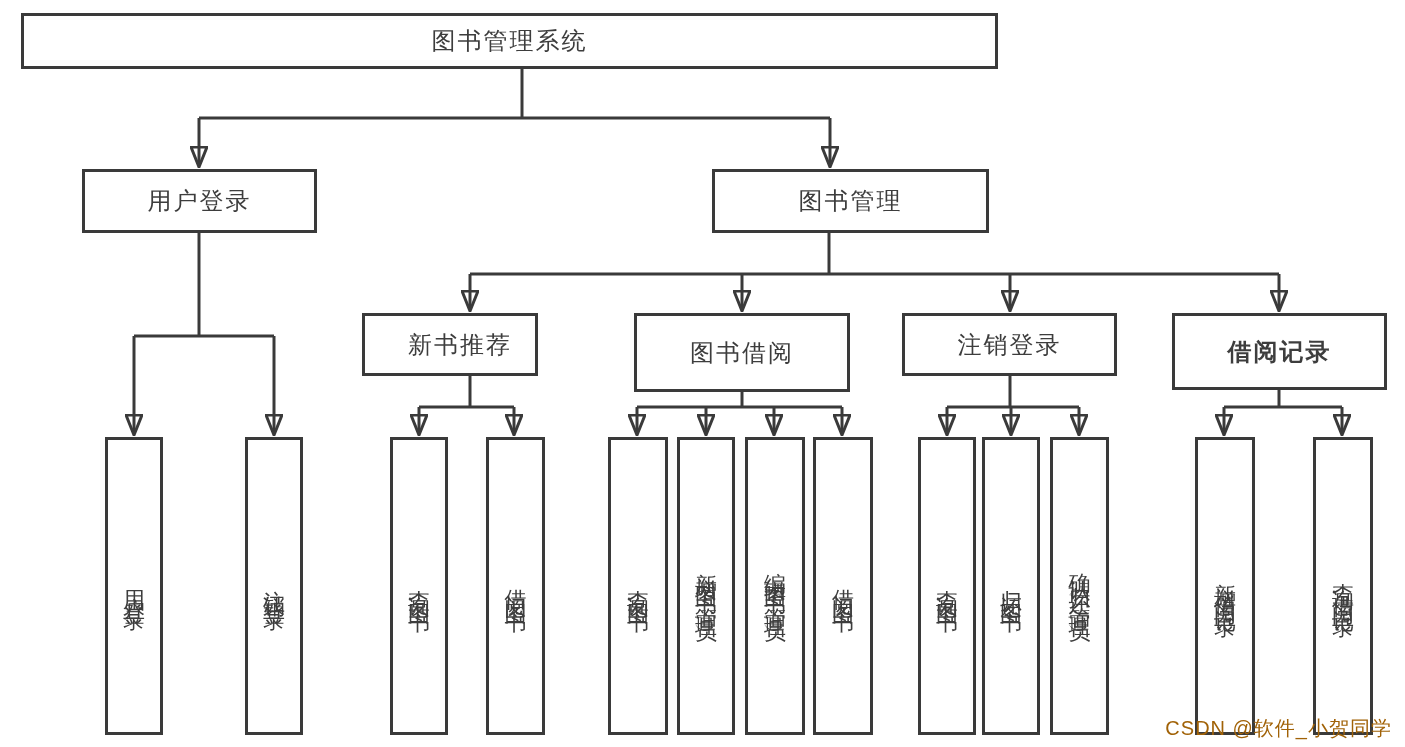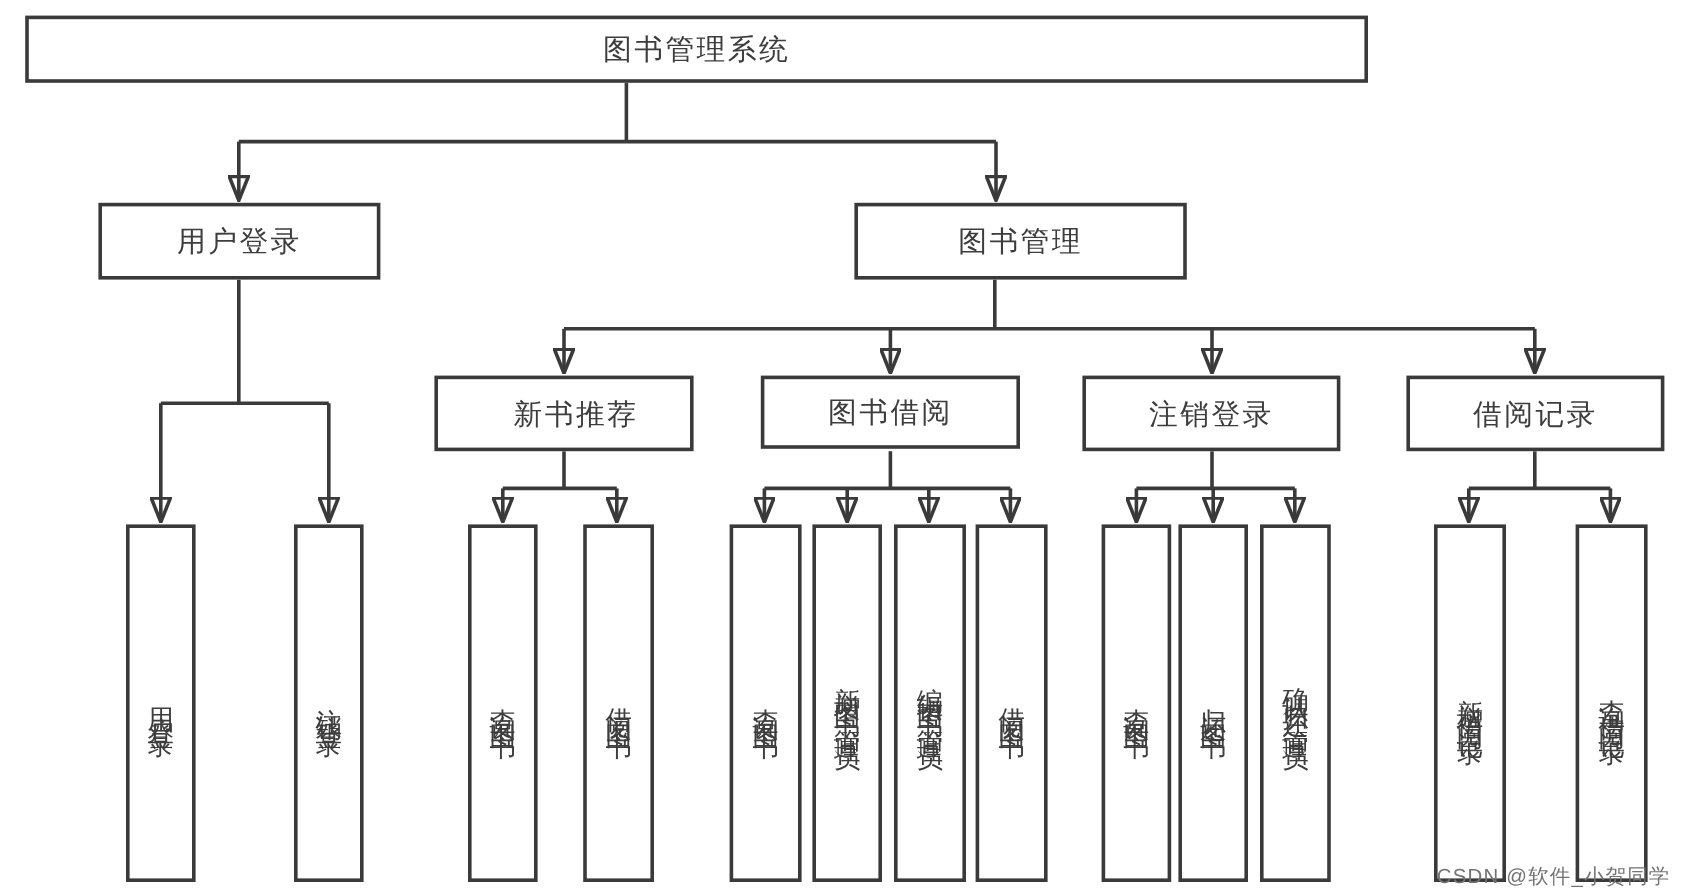--- a/index.html
+++ b/index.html
@@ -39,22 +39,22 @@
     text-orientation: mixed;
     font-size: 22px;
     letter-spacing: 7px;
     line-height: 1;
     white-space: nowrap;
   }
   .watermark {
     position: absolute;
     right: 13px;
     bottom: 5px;
-    font-size: 17px;
-    color: #737373;
+    font-size: 20px;
+    color: #a16207;
     letter-spacing: 1px;
     z-index: 2;
     white-space: nowrap;
   }
 </style>
 </head>
 <body>
 
 <div class="canvas">
 
@@ -99,29 +99,29 @@
     <path d="M947,407 V434" marker-end="url(#arrow)"></path>
     <path d="M1011,407 V434" marker-end="url(#arrow)"></path>
     <path d="M1079,407 V434" marker-end="url(#arrow)"></path>
 
     <path d="M1279,376 V407"></path>
     <path d="M1224,407 H1342"></path>
     <path d="M1224,407 V434" marker-end="url(#arrow)"></path>
     <path d="M1342,407 V434" marker-end="url(#arrow)"></path>
   </svg>
 
-  <div class="node hnode" style="left:21px; top:13px; width:1119px; height:56px;">图书管理系统</div>
+  <div class="node hnode" style="left:21px; top:13px; width:977px; height:56px;">图书管理系统</div>
 
   <div class="node hnode" style="left:82px; top:169px; width:235px; height:64px;">用户登录</div>
   <div class="node hnode" style="left:712px; top:169px; width:277px; height:64px;">图书管理</div>
 
-  <div class="node hnode" style="left:362px; top:313px; width:216px; height:63px;padding-left:20px;">新书推荐</div>
-  <div class="node hnode" style="left:634px; top:313px; width:216px; height:61px;">图书借阅</div>
+  <div class="node hnode" style="left:362px; top:313px; width:176px; height:63px;padding-left:20px;">新书推荐</div>
+  <div class="node hnode" style="left:634px; top:313px; width:216px; height:79px;">图书借阅</div>
   <div class="node hnode" style="left:902px; top:313px; width:215px; height:63px;">注销登录</div>
-  <div class="node hnode" style="left:1172px; top:313px; width:215px; height:63px;">借阅记录</div>
+  <div class="node hnode" style="left:1172px; top:313px; width:215px; height:77px;font-weight:bold;">借阅记录</div>
 
   <div class="node vnode" style="left:105px; top:437px; width:58px; height:298px;">用户登录</div>
   <div class="node vnode" style="left:245px; top:437px; width:58px; height:298px;">注销登录</div>
 
   <div class="node vnode" style="left:390px; top:437px; width:58px; height:298px;">查询图书</div>
   <div class="node vnode" style="left:486px; top:437px; width:59px; height:298px;">借阅图书</div>
 
   <div class="node vnode" style="left:608px; top:437px; width:60px; height:298px;">查询图书</div>
   <div class="node vnode" style="left:677px; top:437px; width:58px; height:298px;">新增图书（管理员）</div>
   <div class="node vnode" style="left:745px; top:437px; width:60px; height:298px;">编辑图书（管理员）</div>

